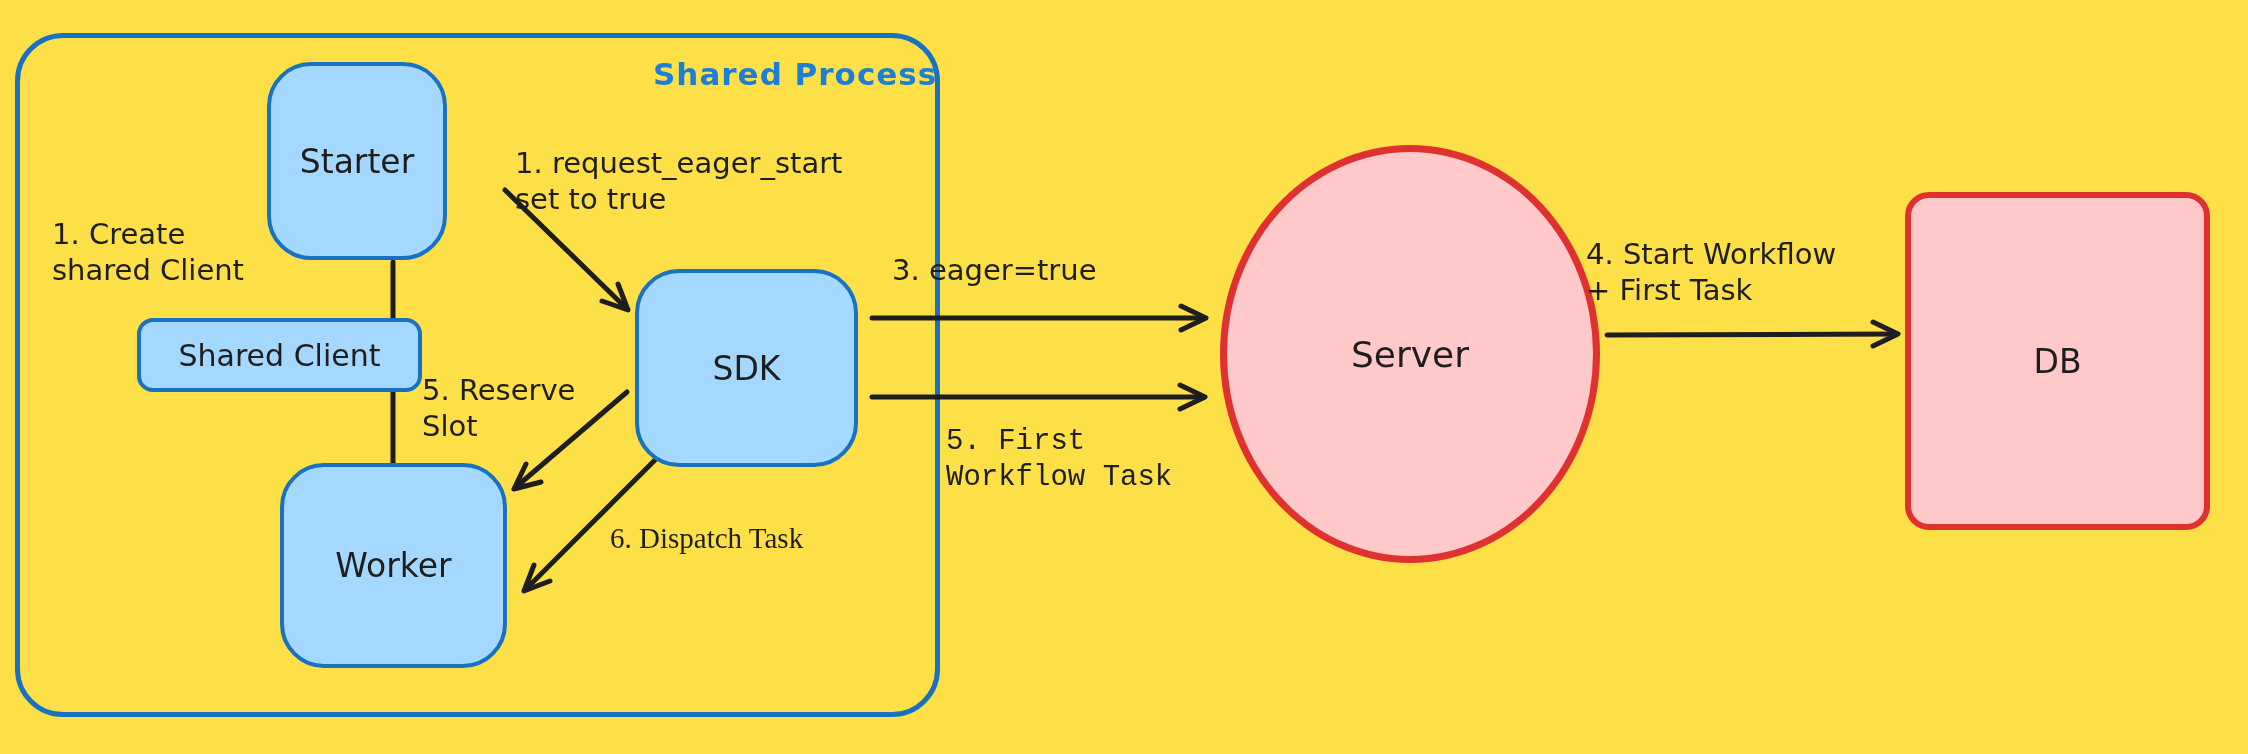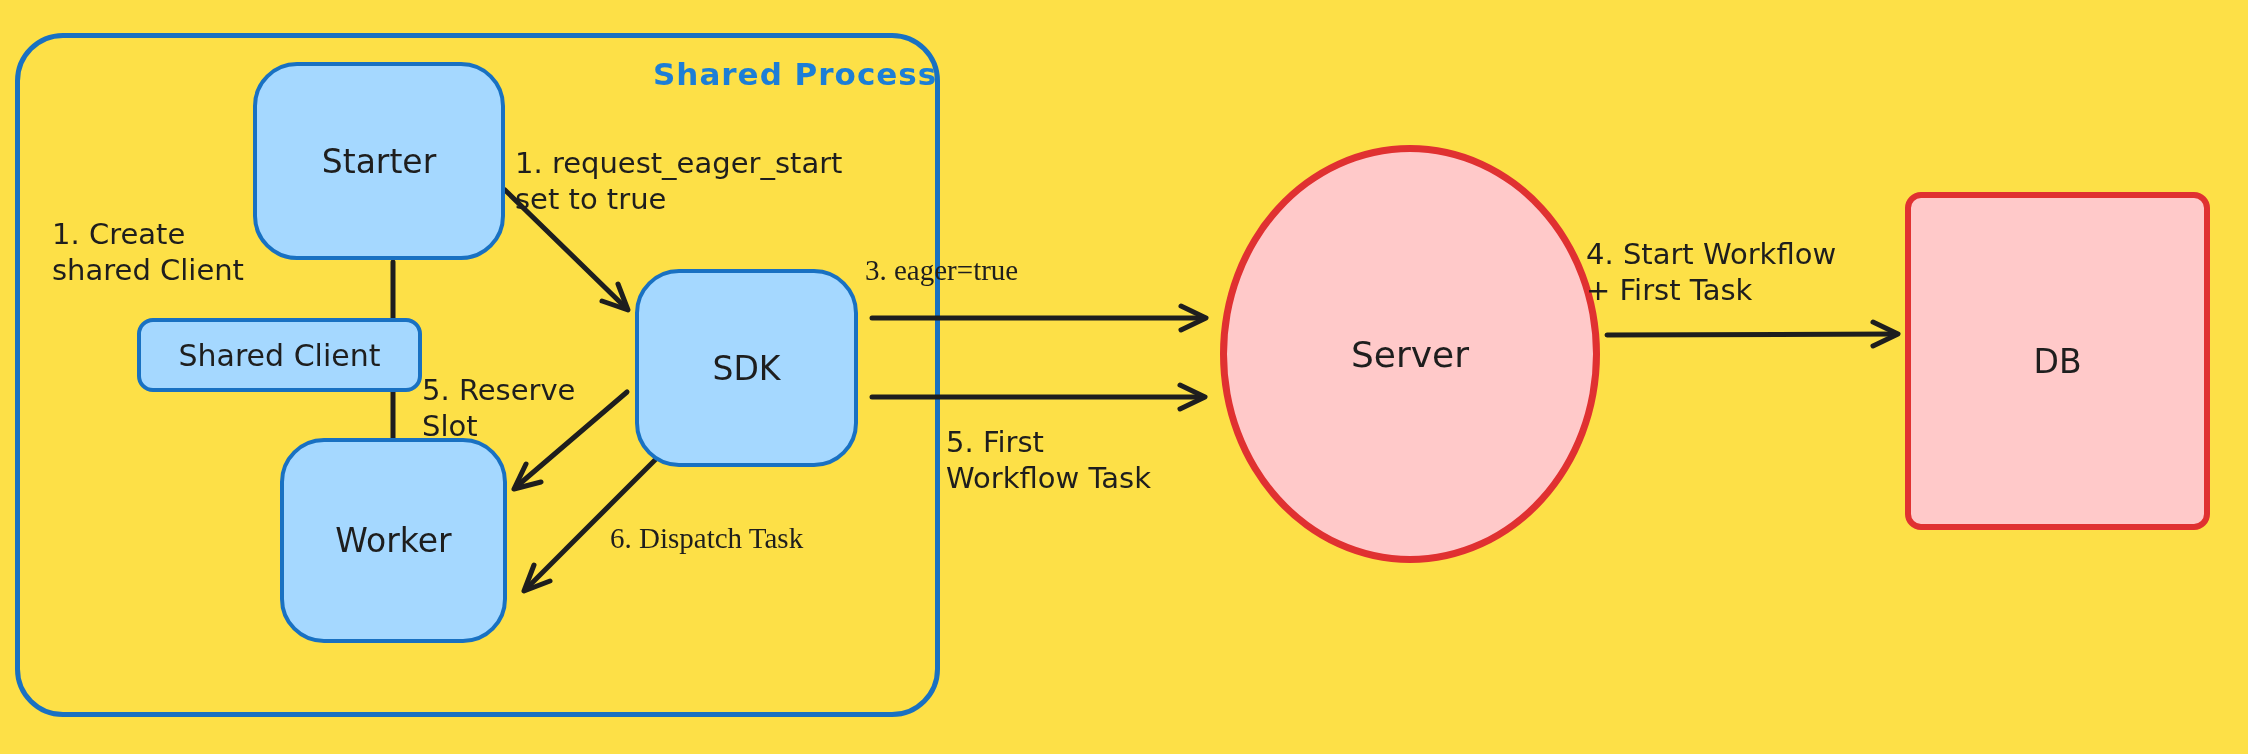--- a/index.html
+++ b/index.html
@@ -93,44 +93,44 @@
 
     <g>
       <line class="ink" x1="1607" y1="335" x2="1896" y2="334"></line>
       <polyline class="ink" points="1873,322 1898,334 1873,346"></polyline>
     </g>
   </svg>
 
   <div class="frame" style="left:15px; top:33px; width:925px; height:684px;"></div>
   <div class="frame-label" style="left:653px; top:56px;">Shared Process</div>
 
-  <div class="node" style="left:253px; top:62px; width:252px; height:198px;">Starter</div>
+  <div class="node" style="left:267px; top:62px; width:180px; height:198px;">Starter</div>
 
   <div class="node small" style="left:137px; top:318px; width:285px; height:74px;">Shared Client</div>
 
-  <div class="node" style="left:280px; top:438px; width:227px; height:205px;">Worker</div>
+  <div class="node" style="left:280px; top:463px; width:227px; height:205px;">Worker</div>
 
   <div class="node" style="left:635px; top:269px; width:223px; height:198px;">SDK</div>
 
   <div class="node red" style="left:1220px; top:145px; width:380px; height:418px; border-radius:50%; border-width:7px; font-size:36px;">Server</div>
 
-  <div class="node red" style="left:1905px; top:192px; width:305px; height:338px; border-radius:16px; border-width:6px;">DB</div>
+  <div class="node red" style="left:1905px; top:192px; width:305px; height:338px; border-radius:24px; border-width:6px;">DB</div>
 
   <div class="note" style="left:52px; top:216px; width:240px;">1. Create
 shared Client</div>
 
   <div class="note" style="left:515px; top:145px; width:440px;">1. request_eager_start
 set to true</div>
 
   <div class="note" style="left:422px; top:372px; width:200px;">5. Reserve
 Slot</div>
 
-  <div class="note" style="left:865px; top:252px; width:240px;font-family:Liberation Serif, serif;">3. eager=true</div>
+  <div class="note" style="left:892px; top:252px; width:240px;">3. eager=true</div>
 
   <div class="note" style="left:1586px; top:236px; width:300px;">4. Start Workflow
 + First Task</div>
 
-  <div class="note" style="left:946px; top:424px; width:260px;">5. First
+  <div class="note" style="left:946px; top:424px; width:260px;font-family:Liberation Mono, monospace;">5. First
 Workflow Task</div>
 
   <div class="note" style="left:610px; top:520px; width:300px;font-family:Liberation Serif, serif;">6. Dispatch Task</div>
 
 </div>
 
 </body></html>

